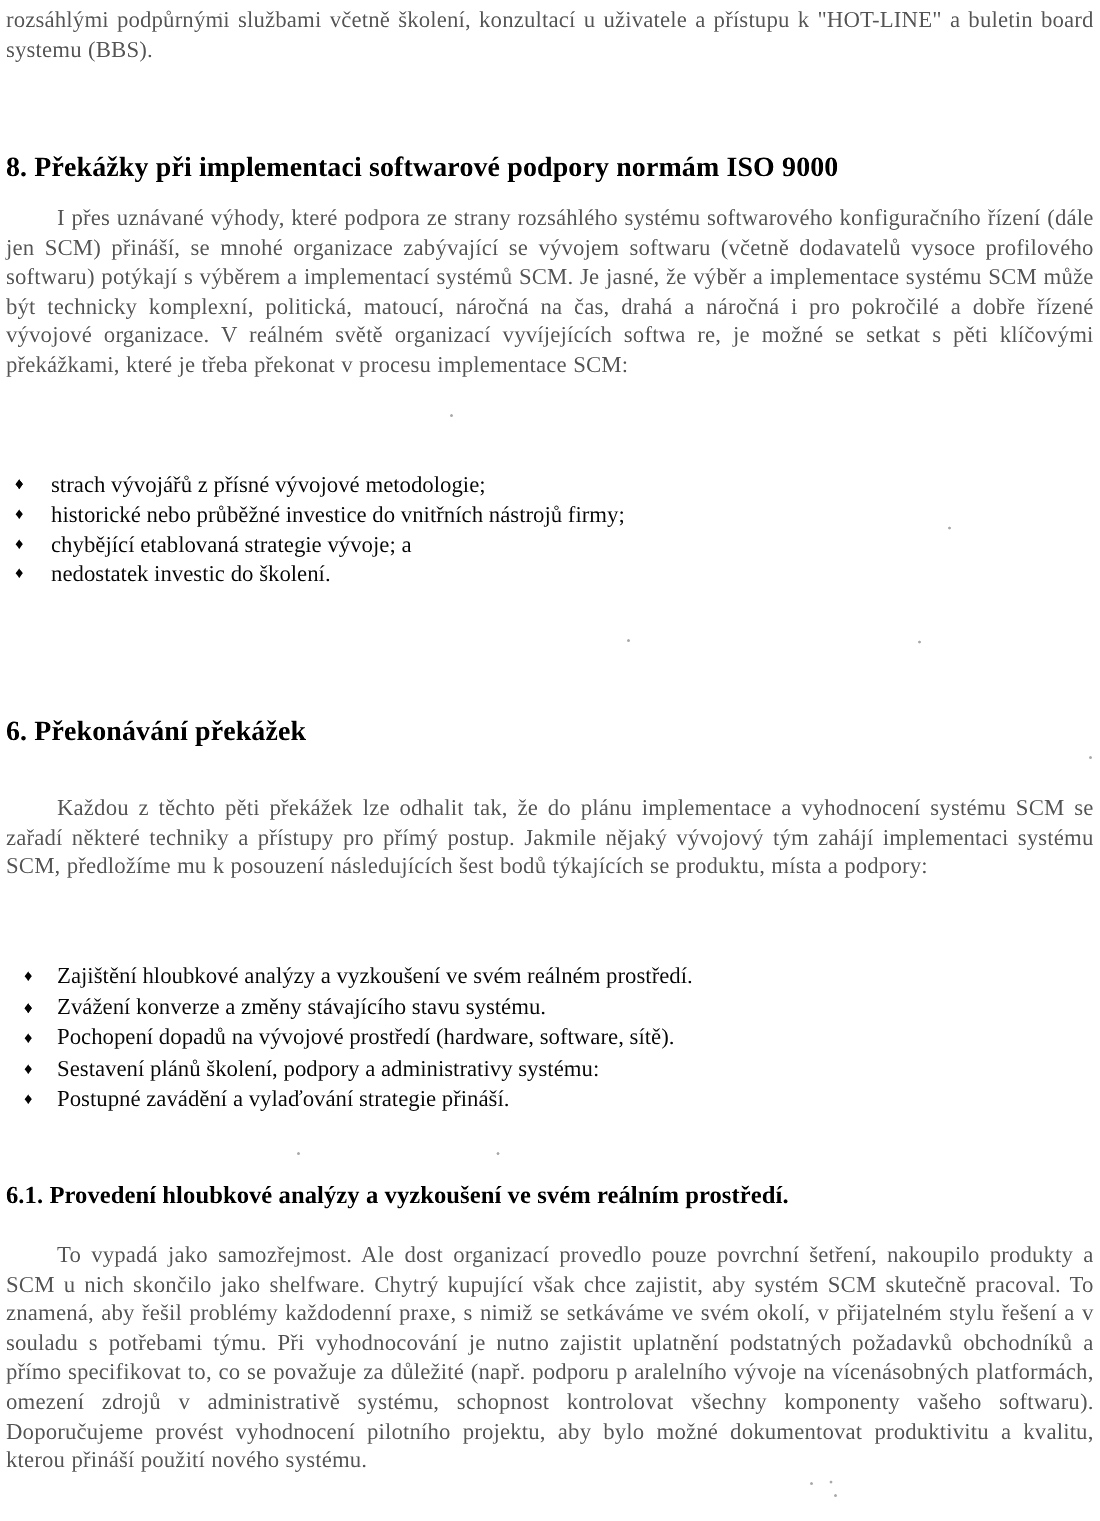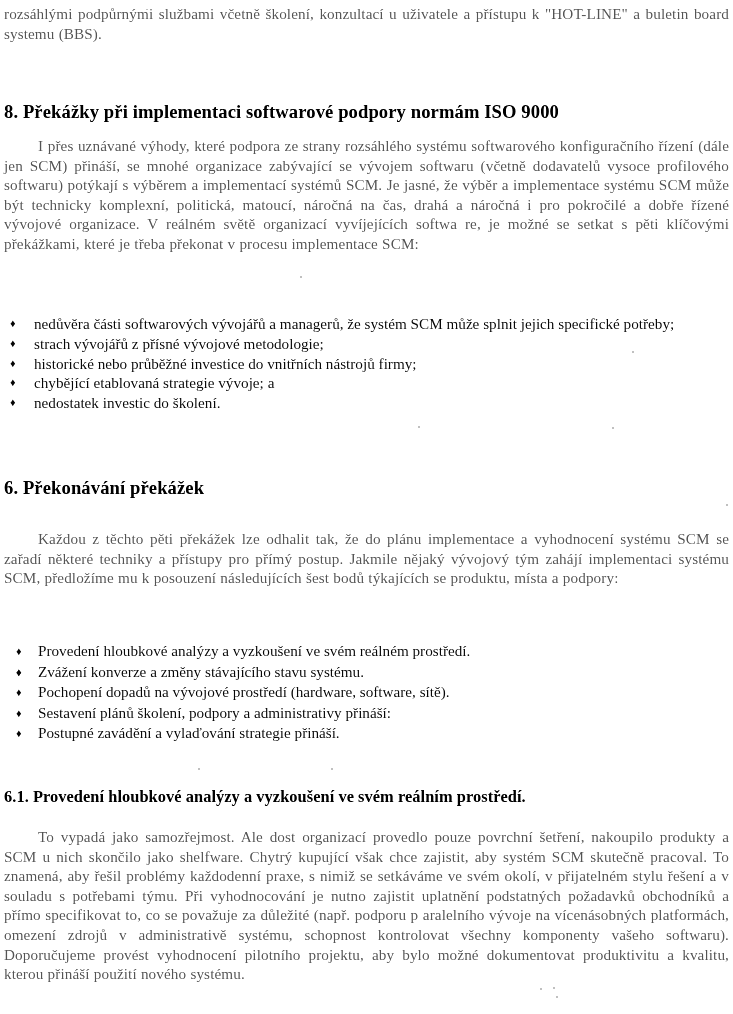--- a/index.html
+++ b/index.html
@@ -126,21 +126,20 @@
 
   <p class="body-par blk" id="intro-par">rozsáhlými podpůrnými službami včetně školení, konzultací u uživatele a přístupu k "HOT-LINE" a buletin board systemu (BBS).</p>
 
   <h2 class="section-head blk" id="sec5-head">8. Překážky při implementaci softwarové podpory normám ISO 9000</h2>
 
   <p class="body-par indent blk" id="sec5-par">I přes uznávané výhody, které podpora ze strany rozsáhlého systému softwarového konfiguračního řízení (dále jen SCM) přináší, se mnohé organizace zabývající se vývojem softwaru (včetně dodavatelů vysoce profilového softwaru) potýkají s výběrem a implementací systémů SCM. Je jasné, že výběr a implementace systému SCM může být technicky komplexní, politická, matoucí, náročná na čas, drahá a náročná i pro pokročilé a dobře řízené vývojové organizace. V reálném světě organizací vyvíjejících softwa re, je možné se setkat s pěti klíčovými překážkami, které je třeba překonat v procesu implementace SCM:</p>
 
   <ul class="bullets blk" id="obstacles-list">
     <li>
       <span class="bullet-mark">♦</span>
-      <span>nedůvěra části softwarových vývojářů a managerů, že systém SCM může splnit jejich specifické potřeby;</span>
     </li>
     <li>
       <span class="bullet-mark">♦</span>
       <span>strach vývojářů z přísné vývojové metodologie;</span>
     </li>
     <li>
       <span class="bullet-mark">♦</span>
       <span>historické nebo průběžné investice do vnitřních nástrojů firmy;</span>
     </li>
     <li>
@@ -153,36 +152,36 @@
     </li>
   </ul>
 
   <h2 class="section-head blk" id="sec6-head">6. Překonávání překážek</h2>
 
   <p class="body-par indent blk" id="sec6-par">Každou z těchto pěti překážek lze odhalit tak, že do plánu implementace a vyhodnocení systému SCM se zařadí některé techniky a přístupy pro přímý postup. Jakmile nějaký vývojový tým zahájí implementaci systému SCM, předložíme mu k posouzení následujících šest bodů týkajících se produktu, místa a podpory:</p>
 
   <ul class="bullets blk" id="steps-list">
     <li>
       <span class="bullet-mark">♦</span>
-      <span>Provedení hloubkové analýzy a vyzkoušení ve svém reálném prostředí.</span>
+      <span>Zajištění hloubkové analýzy a vyzkoušení ve svém reálném prostředí.</span>
     </li>
     <li>
       <span class="bullet-mark">♦</span>
     </li>
     <li>
       <span class="bullet-mark">♦</span>
       <span>Zvážení konverze a změny stávajícího stavu systému.</span>
     </li>
     <li>
       <span class="bullet-mark">♦</span>
       <span>Pochopení dopadů na vývojové prostředí (hardware, software, sítě).</span>
     </li>
     <li>
       <span class="bullet-mark">♦</span>
-      <span>Sestavení plánů školení, podpory a administrativy přináší:</span>
+      <span>Sestavení plánů školení, podpory a administrativy systému:</span>
     </li>
     <li>
       <span class="bullet-mark">♦</span>
       <span>Postupné zavádění a vylaďování strategie přináší.</span>
     </li>
   </ul>
 
   <h3 class="subsection-head blk" id="sec61-head">6.1. Provedení hloubkové analýzy a vyzkoušení ve svém reálním prostředí.</h3>
 
   <p class="body-par indent blk" id="sec61-par">To vypadá jako samozřejmost. Ale dost organizací provedlo pouze povrchní šetření, nakoupilo produkty a SCM u nich skončilo jako shelfware. Chytrý kupující však chce zajistit, aby systém SCM skutečně pracoval. To znamená, aby řešil problémy každodenní praxe, s nimiž se setkáváme ve svém okolí, v přijatelném stylu řešení a v souladu s potřebami týmu. Při vyhodnocování je nutno zajistit uplatnění podstatných požadavků obchodníků a přímo specifikovat to, co se považuje za důležité (např. podporu p aralelního vývoje na vícenásobných platformách, omezení zdrojů v administrativě systému, schopnost kontrolovat všechny komponenty vašeho softwaru). Doporučujeme provést vyhodnocení pilotního projektu, aby bylo možné dokumentovat produktivitu a kvalitu, kterou přináší použití nového systému.</p>

